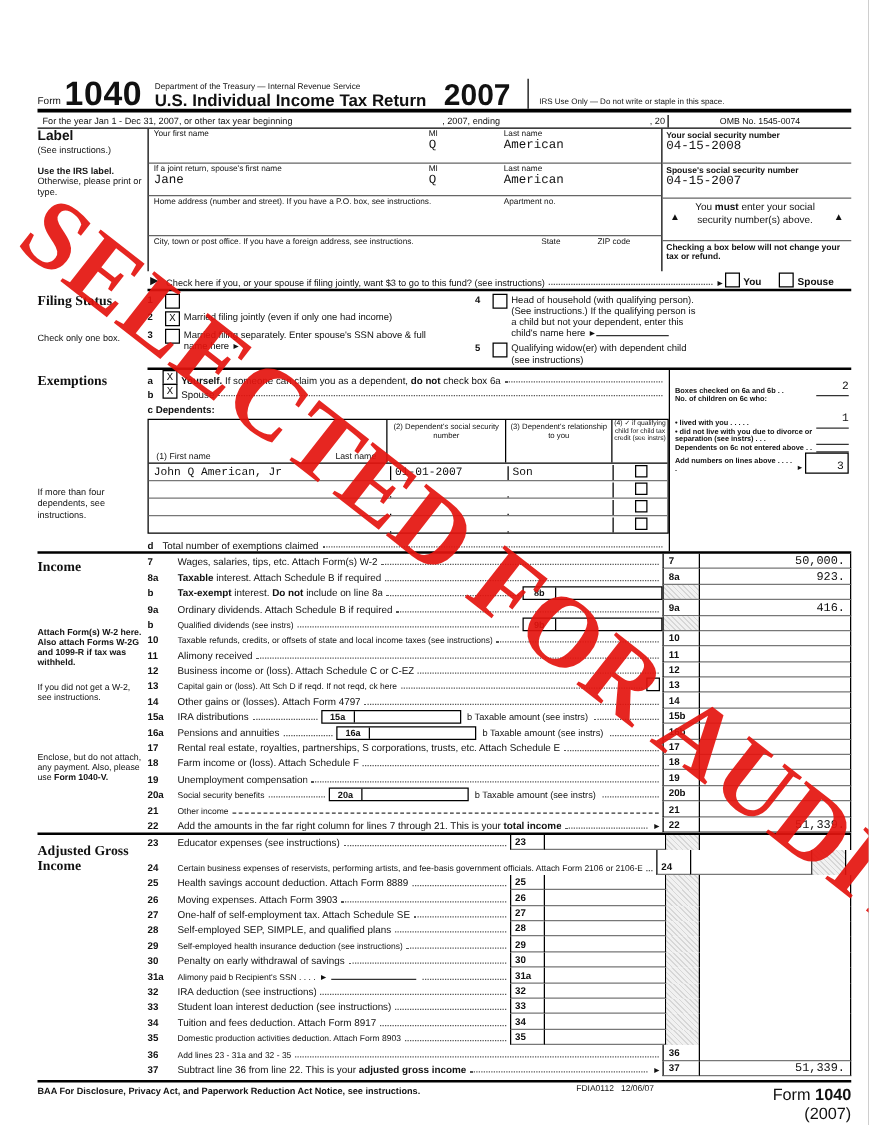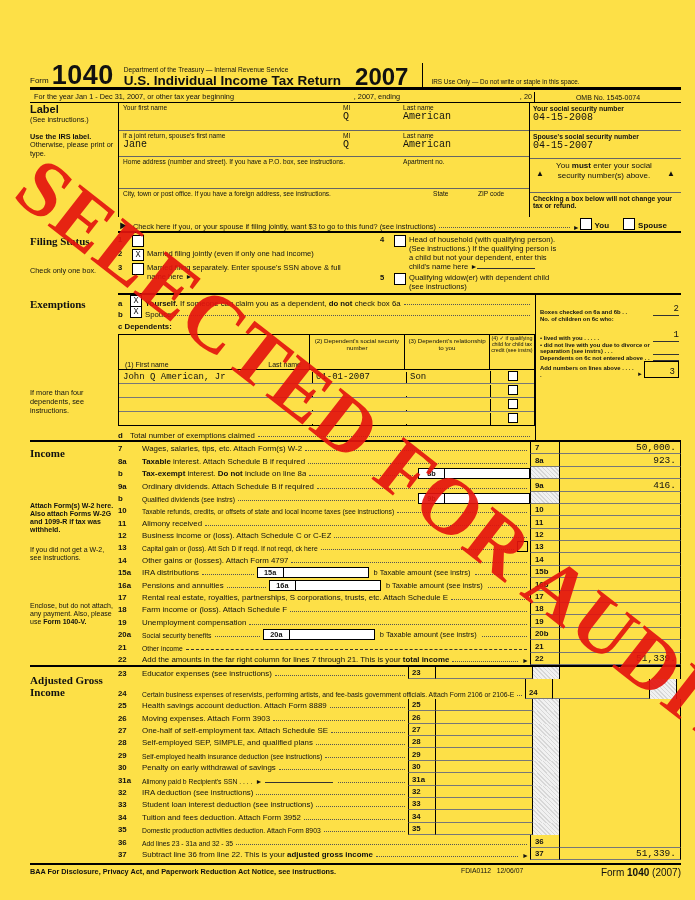--- a/index.html
+++ b/index.html
@@ -1,16 +1,16 @@
 <!DOCTYPE html>
 <html><head>
 <meta charset="utf-8">
 <style>
   html,body{margin:0;padding:0;background:#888;}
-  .page{position:relative;width:695px;height:900px;background:#fde047;margin:0 auto;
+  .page{position:relative;width:695px;height:900px;background:#ffffff;margin:0 auto;
         font-family:"Liberation Sans",sans-serif;color:#111;overflow:hidden;}
   .form{position:absolute;left:30px;top:56px;width:651px;}
   .mono{font-family:"Liberation Mono","DejaVu Sans Mono",monospace;}
   b{font-weight:bold;}
 
   
   .hdr{display:flex;align-items:flex-end;border-bottom:3px solid #000;height:31px;}
   .formword{font-size:8px;margin:0 3px 2px 0;}
   .f1040{font-size:27px;font-weight:bold;letter-spacing:.5px;line-height:.85;}
   .hmid{margin-left:10px;}
@@ -136,21 +136,21 @@
   .rblank{flex:none;width:121px;border-right:1.5px solid #000;height:100%;box-sizing:border-box;}
 
   
   .sbnote{position:absolute;left:0;width:84px;font-size:7px;line-height:1.15;}
   .sbnote.b{font-weight:bold;}
 
   
   .footer{display:flex;border-top:2.5px solid #000;margin-top:3px;padding-top:2px;font-size:7.3px;align-items:flex-start;}
   .ftleft{font-weight:bold;flex:1;}
   .ftcode{width:130px;font-size:6.8px;}
-  .ftright{width:90px;text-align:right;font-size:10px;}
+  .ftright{width:90px;text-align:right;font-size:13px;}
 
   
   .stamp{position:absolute;left:55px;top:140px;transform:rotate(38deg);transform-origin:0 0;
          font-family:"Liberation Serif","DejaVu Serif",serif;font-weight:bold;font-size:80px;
          letter-spacing:1px;color:rgba(228,19,14,.92);white-space:nowrap;z-index:40;pointer-events:none;}
 </style>
 </head>
 <body>
 
 <div class="page">
@@ -828,21 +828,21 @@
             <span class="lead"></span>
             <span class="mbn">33</span>
             <span class="mval"></span>
             <span class="hstrip hatch"></span>
             <span class="rblank"></span>
 
           </div>
 
           <div class="irow">
             <span class="num">34</span>
-            <span class="lbl"><span>Tuition and fees deduction. Attach Form 3952</span></span>
+            <span class="lbl"><span>Tuition and fees deduction. Attach Form 8917</span></span>
 
             <span class="lead"></span>
             <span class="mbn">34</span>
             <span class="mval"></span>
             <span class="hstrip hatch"></span>
             <span class="rblank"></span>
 
           </div>
 
           <div class="irow">

